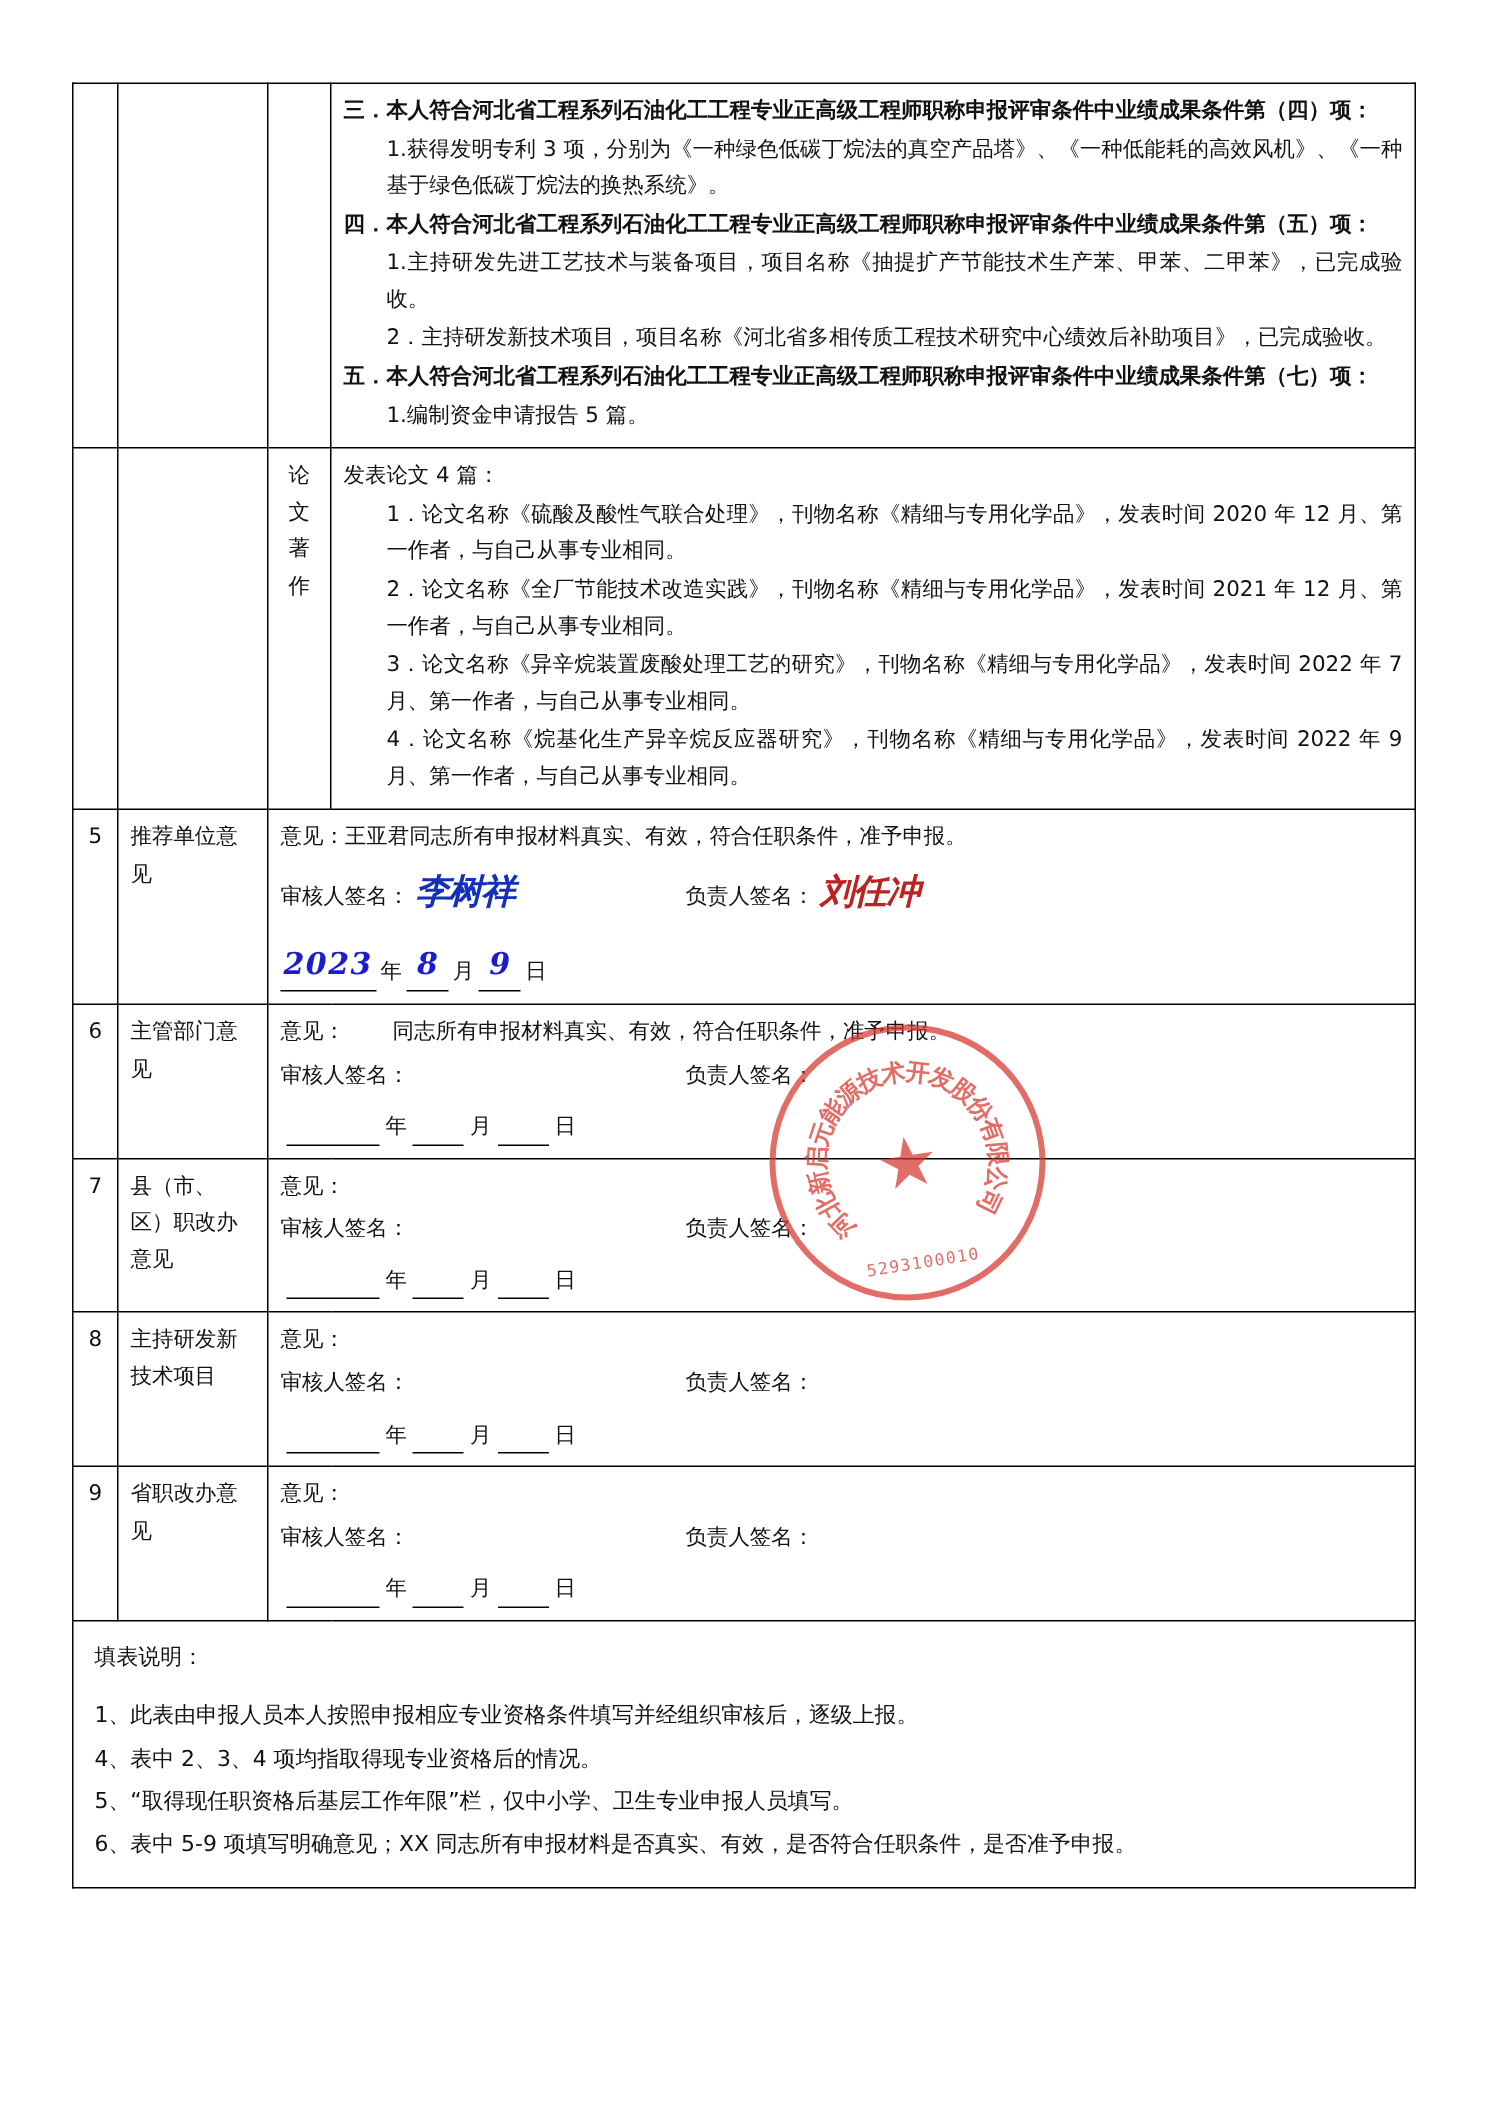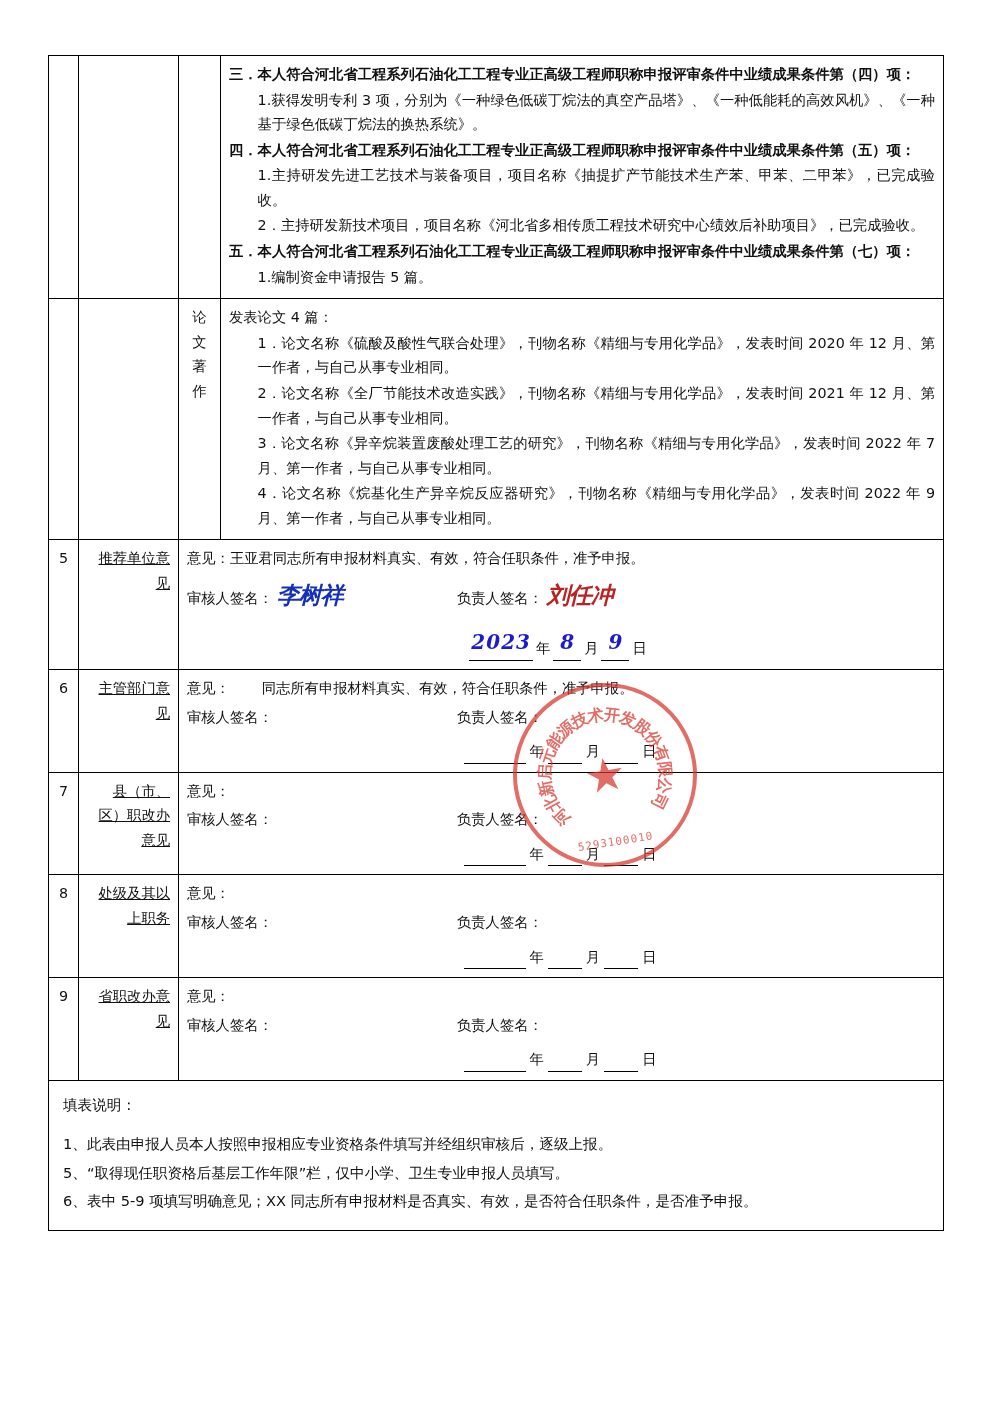--- a/index.html
+++ b/index.html
@@ -44,25 +44,24 @@
 
   .vert-label {
     text-align: center;
     line-height: 1.55;
     font-size: 14.3px;
     letter-spacing: 0;
   }
   .vert-label span { display: block; }
 
   .label-cell {
-    text-align: right;
+    text-align: left;
     font-size: 14.6px;
     line-height: 1.75;
     vertical-align: middle;
-    text-decoration: underline;
   }
 
   p.para {
     margin: 0 0 1px 0;
     text-indent: 0;
     font-size: 14.3px;
     line-height: 1.72;
     text-align: justify;
   }
   p.ind-hang {
@@ -81,21 +80,21 @@
   .sig-row {
     display: flex;
     align-items: flex-end;
     font-size: 14.3px;
     margin-top: 2px;
   }
   .sig-a { width: 270px; position: relative; }
   .sig-b { flex: 1; position: relative; }
   .date-row {
     display: flex;
-    justify-content: center;
+    justify-content: flex-start;
     align-items: flex-end;
     font-size: 14.3px;
     margin-top: 10px;
     padding-right: 6px;
   }
   .date-blank {
     display: inline-block;
     border-bottom: 1px solid #000;
     width: 62px;
     height: 14px;
@@ -314,21 +313,21 @@
             <span class="date-blank sm"></span>
             <span>月</span>
             <span class="date-blank sm"></span>
             <span>日</span>
           </div>
         </td>
       </tr>
 
       <tr>
         <td class="col-num center vcenter">8</td>
-        <td class="col-label label-cell">处级及其以上职务</td>
+        <td class="col-label label-cell">主持研发新技术项目</td>
         <td class="col-body op-cell" colspan="2">
           <p class="op-line1">
             <span>意见：</span>
           </p>
           <div class="sig-row">
             <div class="sig-a">
               <span>审核人签名：</span>
             </div>
             <div class="sig-b">
               <span>负责人签名：</span>
@@ -369,20 +368,21 @@
             <span>日</span>
           </div>
         </td>
       </tr>
     </tbody>
   </table>
 
   <div class="notes">
     <p class="title">填表说明：</p>
     <p>1、此表由申报人员本人按照申报相应专业资格条件填写并经组织审核后，逐级上报。</p>
+    <p>4、表中 2、3、4 项均指取得现专业资格后的情况。</p>
     <p>5、“取得现任职资格后基层工作年限”栏，仅中小学、卫生专业申报人员填写。</p>
     <p>6、表中 5-9 项填写明确意见；XX 同志所有申报材料是否真实、有效，是否符合任职条件，是否准予申报。</p>
   </div>
 
   <div class="stamp" id="company-seal" style="left:513px; top:683px;">
     <div class="arc-text" id="seal-arc">
         <span style="transform: rotate(-125deg) translate(-50%, -70px);">河</span>
         <span style="transform: rotate(-109.375deg) translate(-50%, -70px);">北</span>
         <span style="transform: rotate(-93.75deg) translate(-50%, -70px);">新</span>
         <span style="transform: rotate(-78.125deg) translate(-50%, -70px);">启</span>

